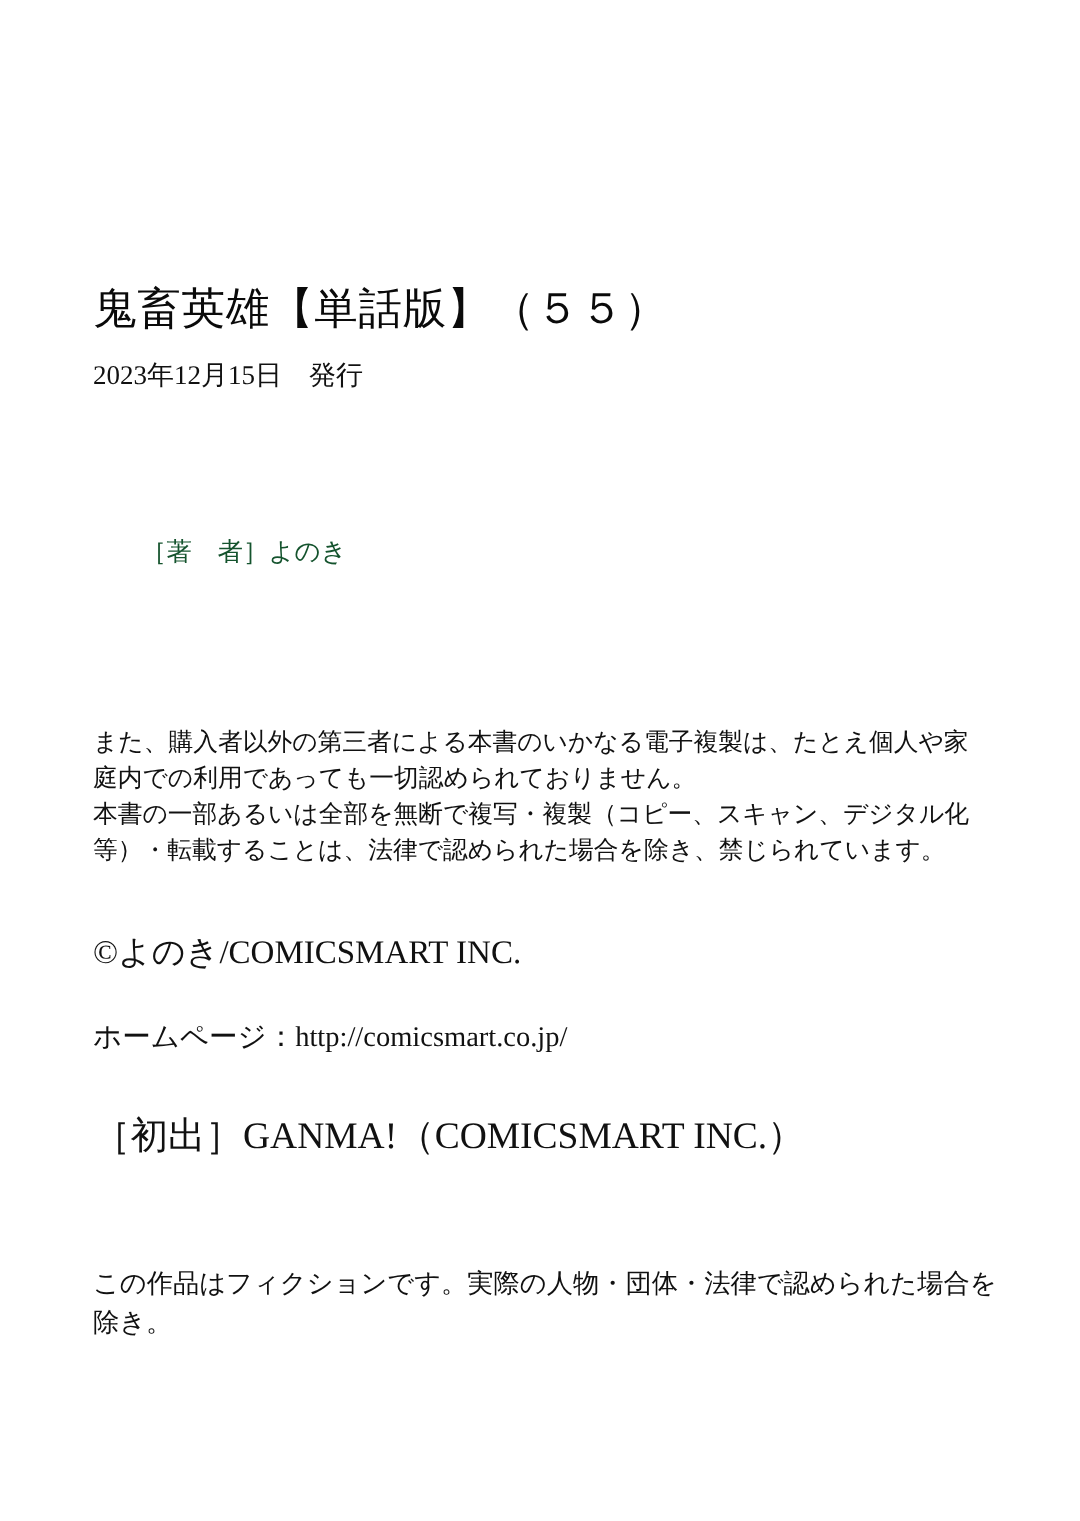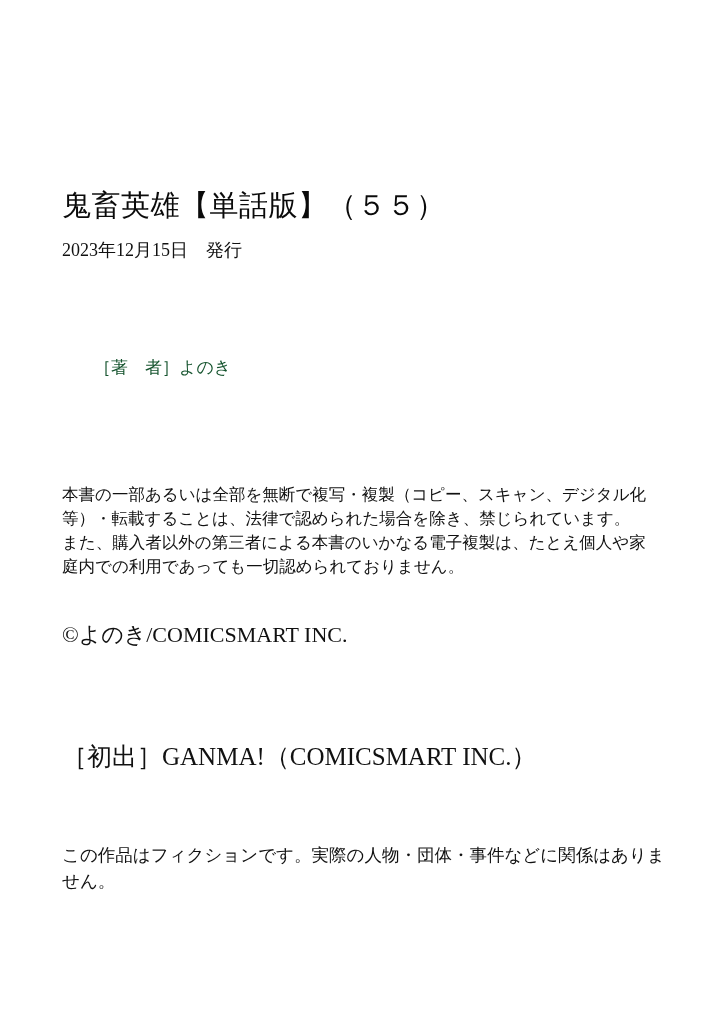--- a/index.html
+++ b/index.html
@@ -107,24 +107,25 @@
 
   <div class="title">鬼畜英雄【単話版】（５５）</div>
 
   <div class="pubdate">2023年12月15日　発行</div>
 
   <div class="credits">
     <div class="credit-line">［著　者］よのき</div>
   </div>
 
   <div class="notice">
+    <p>また、購入者以外の第三者による本書のいかなる電子複製は、たとえ個人や家庭内での利用であっても一切認められておりません。</p>
     <p>本書の一部あるいは全部を無断で複写・複製（コピー、スキャン、デジタル化等）・転載することは、法律で認められた場合を除き、禁じられています。</p>
-    <p>また、購入者以外の第三者による本書のいかなる電子複製は、たとえ個人や家庭内での利用であっても一切認められておりません。</p>
   </div>
 
   <div class="copyright">©よのき/COMICSMART INC.</div>
 
+  <div class="homepage">ホームページ：http://comicsmart.co.jp/</div>
 
   <div class="source">［初出］GANMA!（COMICSMART INC.）</div>
 
-  <div class="disclaimer">この作品はフィクションです。実際の人物・団体・事件などに関係はありません。</div>
+  <div class="disclaimer">この作品はフィクションです。実際の人物・団体・法律で認められた場合を除き。</div>
 
 </div>
 
 </body></html>

